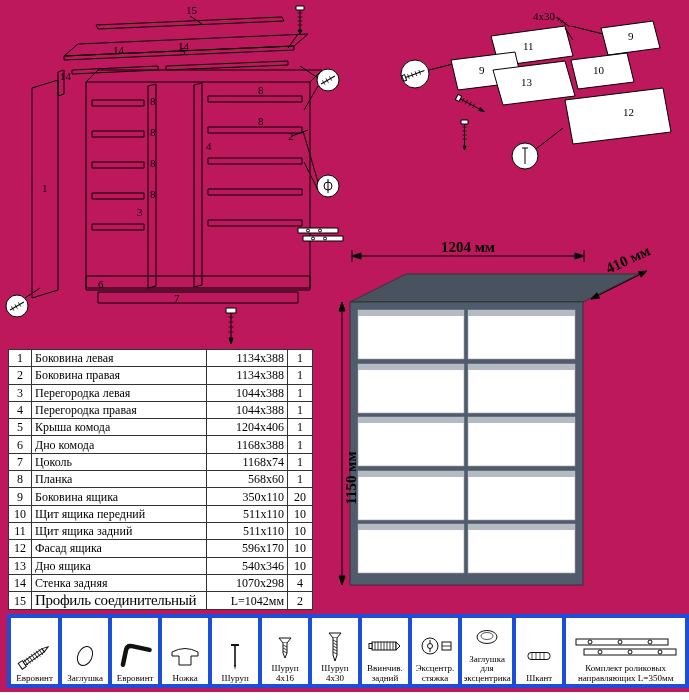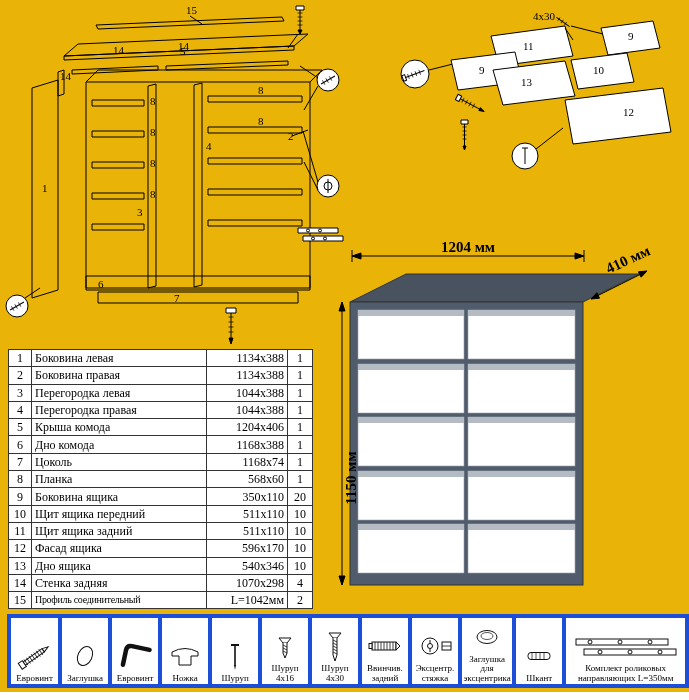--- a/index.html
+++ b/index.html
@@ -1,28 +1,28 @@
 <!DOCTYPE html>
 <html><head>
 <meta charset="utf-8">
 <style>
   html,body{margin:0;padding:0;background:#fff;}
-  .page{position:relative;width:689px;height:692px;background:#eab308;overflow:hidden;
+  .page{position:relative;width:689px;height:692px;background:#be185d;overflow:hidden;
         font-family:"Liberation Serif",serif;color:#000;}
   svg{position:absolute;}
   svg text{font-family:"Liberation Serif",serif;font-size:11px;fill:#000;stroke:none;}
   svg text.dim{font-size:15px;font-weight:bold;}
   
   .parts-table{position:absolute;left:8px;top:349px;border-collapse:collapse;background:#fff;}
   .parts-table td{border:1px solid #333;font-size:12px;line-height:1;padding:1px 3px;height:14.3px;white-space:nowrap;}
   .parts-table .c-num{width:16px;text-align:center;}
   .parts-table .c-name{width:168px;text-align:left;}
   .parts-table .c-size{width:74px;text-align:right;}
   .parts-table .c-qty{width:18px;text-align:center;}
-  .parts-table tr:last-child .c-name{font-size:10px;letter-spacing:-0.3px;}
+  .parts-table tr:last-child .c-name{font-size:15px;letter-spacing:-0.3px;}
   
   .hw-title{position:absolute;left:0;top:594px;width:689px;text-align:center;font-size:17px;}
   .hardware-table{position:absolute;left:7px;top:614px;border-collapse:collapse;table-layout:fixed;background:#fff;}
   .hardware-table td{border:4px solid #1d4ed8;text-align:center;vertical-align:bottom;padding:1px;overflow:hidden;}
   .hardware-table .hw-cell{width:50px;height:58px;}
   .hardware-table .hw-cell-wide{width:124px;height:58px;}
   .hw-icon{height:36px;display:flex;align-items:center;justify-content:center;}
   .hw-icon svg{position:static;}
   .hw-name{font-size:9px;line-height:1.05;text-align:center;}
   .hardware-table .hw-qty{font-size:13px;height:16px;vertical-align:middle;text-align:center;}

